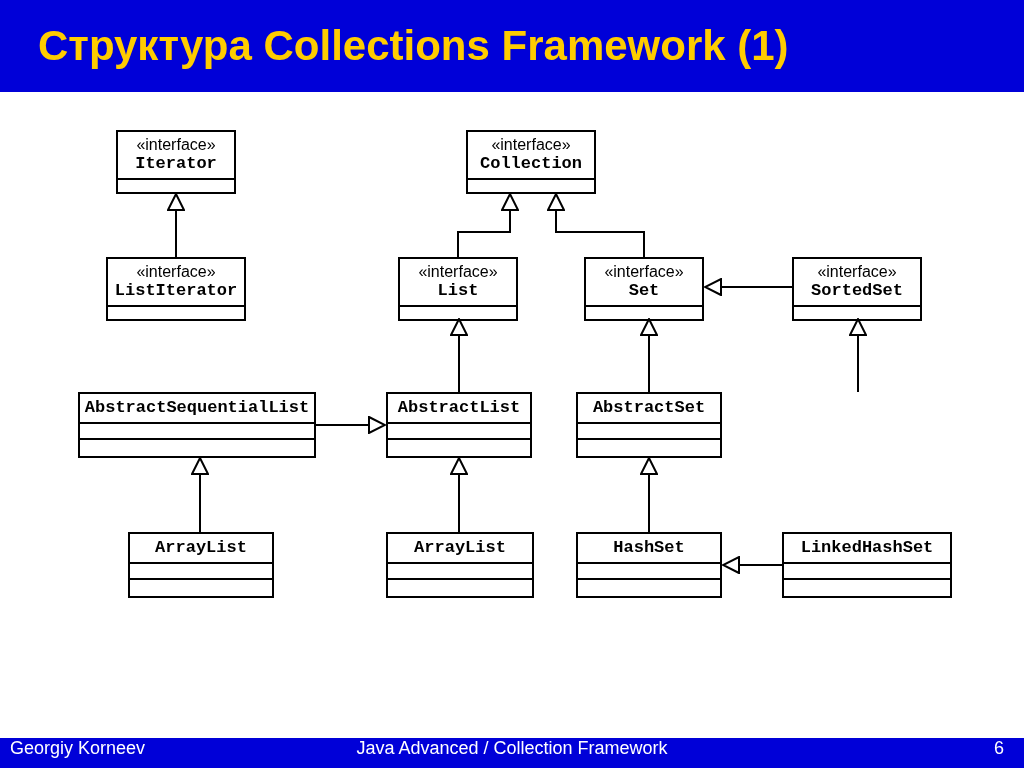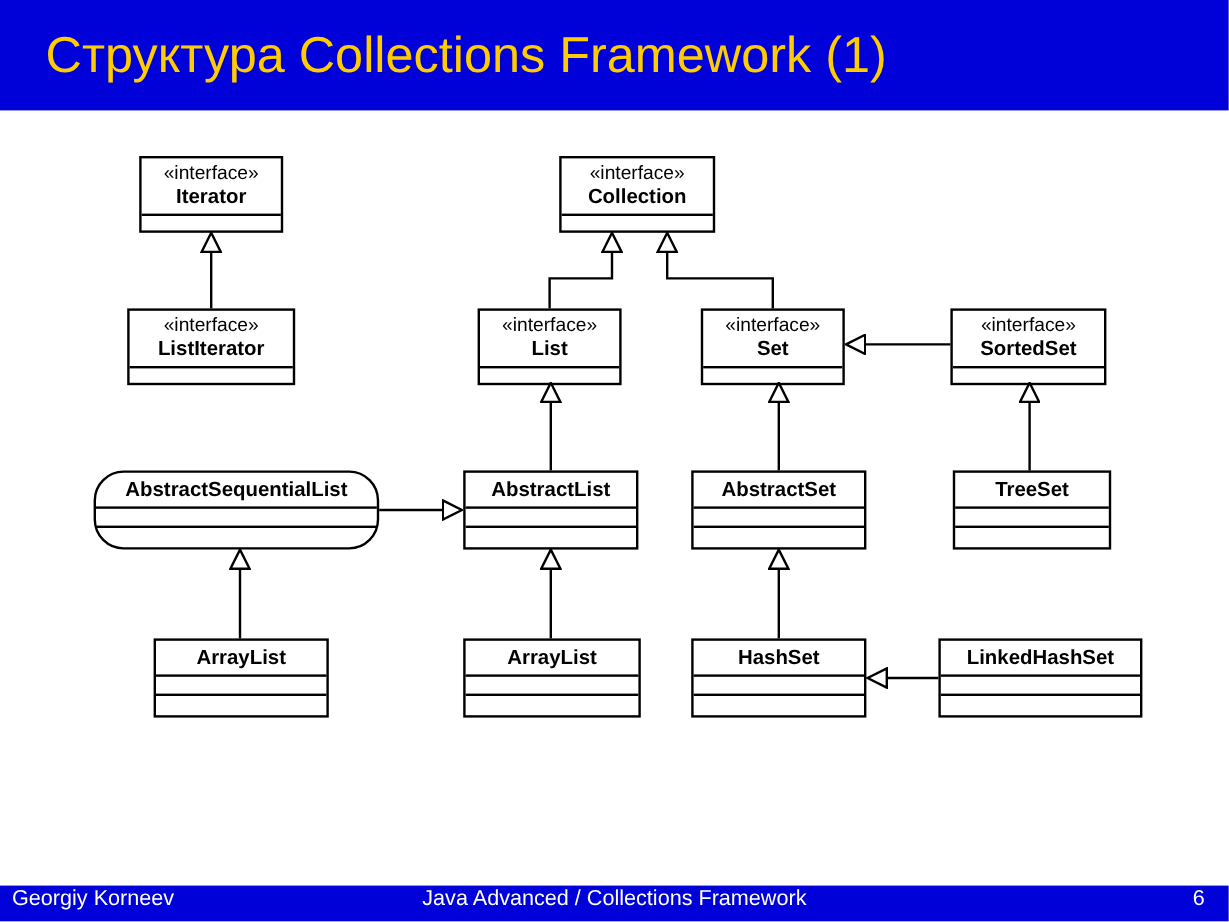--- a/index.html
+++ b/index.html
@@ -1,27 +1,27 @@
 <!DOCTYPE html>
 <html><head>
 <meta charset="utf-8">
 <style>
   * { box-sizing: border-box; margin: 0; padding: 0; }
   body { width: 1024px; height: 768px; font-family: Arial, Helvetica, sans-serif; background: #fff; position: relative; overflow: hidden; }
   .header { background: #0000d8; height: 92px; display: flex; align-items: center; padding-left: 38px; }
-  .title { color: #ffcc00; font-size: 42px; font-weight: normal; }
+  .title { color: #ffcc00; font-size: 42px; font-weight: bold; }
   .footer { position: absolute; bottom: 0; left: 0; right: 0; height: 30px; background: #0000d8; color: #fff; font-size: 18px; display: flex; }
   .footer-left { position: absolute; left: 10px; }
   .footer-center { width: 100%; text-align: center; }
   .footer-right { position: absolute; right: 20px; }
   .canvas { position: relative; width: 1024px; height: 646px; }
   .uml-box { position: absolute; border: 2px solid #000; background: #fff; }
   .uml-head { border-bottom: 2px solid #000; text-align: center; padding: 4px 1px; line-height: 1.15; }
   .uml-stereo { font-size: 16px; }
-  .uml-name { font-size: 17px; font-weight: bold; }
+  .uml-name { font-size: 17px; font-weight: bold; font-family: Liberation Mono, monospace; }
   .uml-body { border-bottom: 2px solid #000; height: 16px; }
   .uml-body2 { height: 16px; }
   .uml-compact .uml-body2 { height: 12px; }
   svg.connectors { position: absolute; top: 0; left: 0; width: 1024px; height: 646px; pointer-events: none; }
 </style>
 </head>
 <body>
 
 <div class="header">
   <div class="title">Структура Collections Framework (1)</div>
@@ -66,44 +66,37 @@
     <div class="uml-body2"></div>
   </div>
   <div class="uml-box uml-compact" style="left:792px; top:165px; width:130px;">
     <div class="uml-head">
         <div class="uml-stereo">«interface»</div>
         <div class="uml-name">SortedSet</div>
       </div>
     <div class="uml-body2"></div>
   </div>
 
-  <div class="uml-box" style="left:78px; top:300px; width:238px;border-radius:25px;">
+  <div class="uml-box" style="left:78px; top:300px; width:238px;">
     <div class="uml-head">
         <div class="uml-name">AbstractSequentialList</div>
       </div>
     <div class="uml-body"></div>
       <div class="uml-body2"></div>
   </div>
   <div class="uml-box" style="left:386px; top:300px; width:146px;">
     <div class="uml-head">
         <div class="uml-name">AbstractList</div>
       </div>
     <div class="uml-body"></div>
       <div class="uml-body2"></div>
   </div>
   <div class="uml-box" style="left:576px; top:300px; width:146px;">
     <div class="uml-head">
         <div class="uml-name">AbstractSet</div>
-      </div>
-    <div class="uml-body"></div>
-      <div class="uml-body2"></div>
-  </div>
-  <div class="uml-box" style="left:794px; top:300px; width:132px;">
-    <div class="uml-head">
-        <div class="uml-name">TreeSet</div>
       </div>
     <div class="uml-body"></div>
       <div class="uml-body2"></div>
   </div>
 
   <div class="uml-box" style="left:128px; top:440px; width:146px;">
     <div class="uml-head">
         <div class="uml-name">ArrayList</div>
       </div>
     <div class="uml-body"></div>
@@ -160,15 +153,15 @@
 
     <path d="M649,440 L649,367" stroke="#000" stroke-width="2" fill="none" marker-end="url(#tri)"></path>
 
     <path d="M782,473 L724,473" stroke="#000" stroke-width="2" fill="none" marker-end="url(#tri)"></path>
   </svg>
 
 </div>
 
 <div class="footer">
   <span class="footer-left">Georgiy Korneev</span>
-  <span class="footer-center">Java Advanced / Collections Framework</span>
+  <span class="footer-center">Java Advanced / Collection Framework</span>
   <span class="footer-right">6</span>
 </div>
 
 </body></html>

